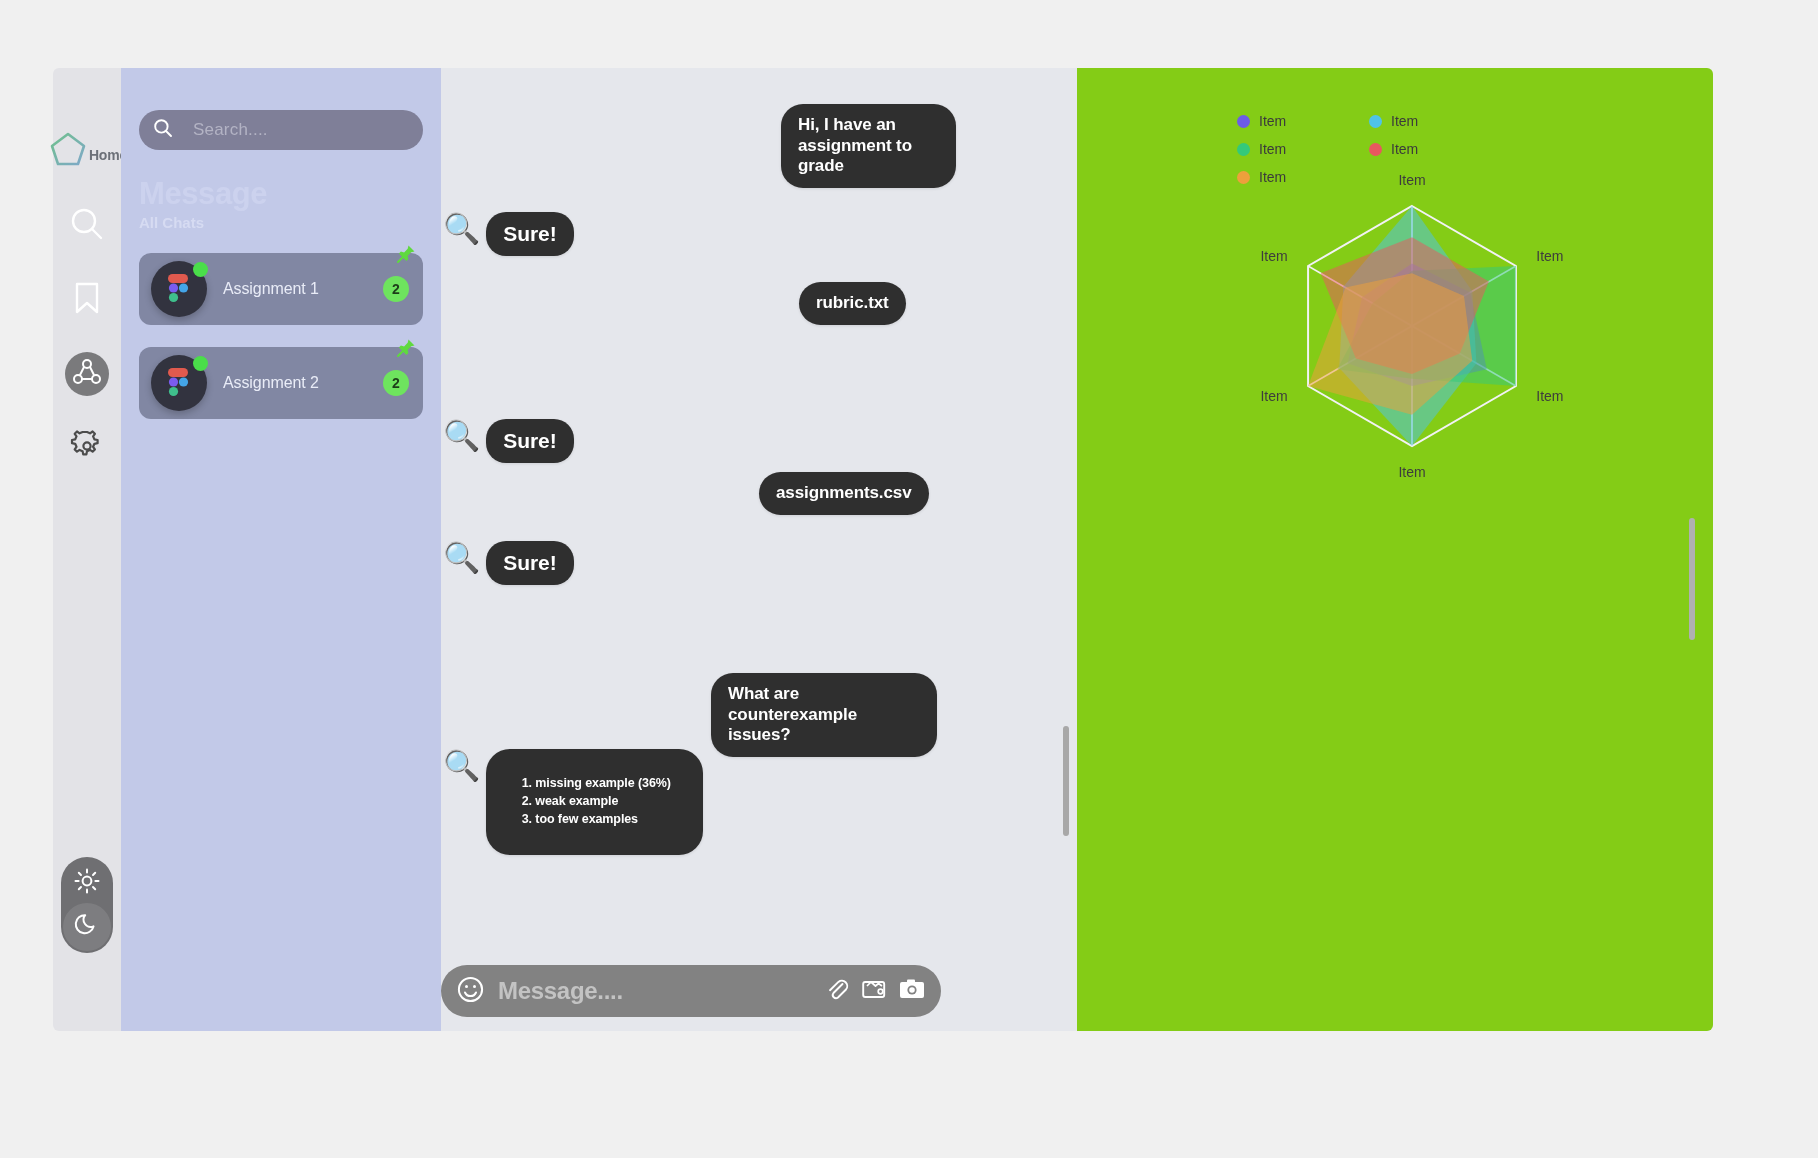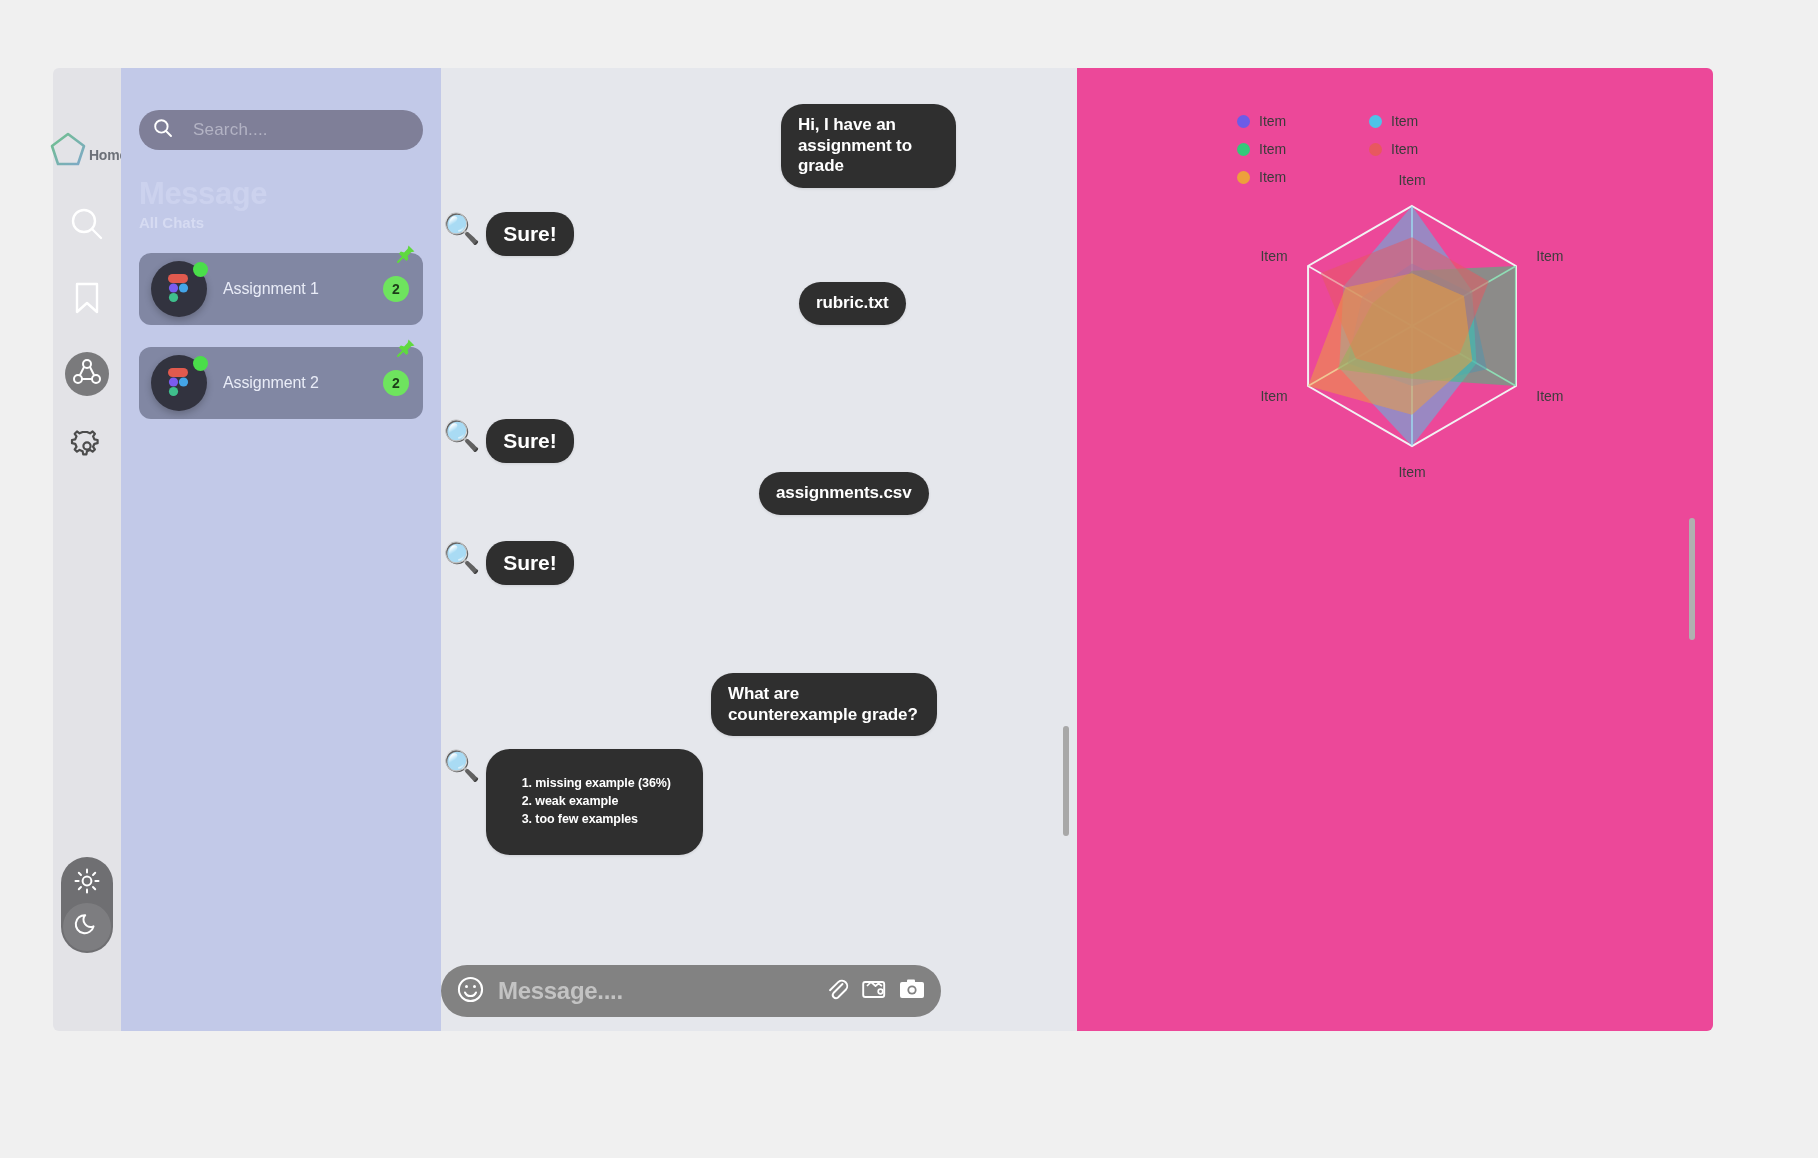--- a/index.html
+++ b/index.html
@@ -158,21 +158,21 @@
     border-radius: 26px; background: #828282;
     display: flex; align-items: center;
     padding: 0 16px; gap: 14px;
   }
   .input-ph { color: #c3c3c3; font-size: 24px; font-weight: 600; letter-spacing: -0.3px; flex: 1 1 auto; }
   .input-icons { display: flex; align-items: center; gap: 12px; }
 
   
   .rightpanel {
     flex: 1 1 auto; height: 963px;
-    background: #ec4899;
+    background: #84cc16;
     border-radius: 0 6px 6px 0;
     position: relative;
   }
   .legend-top {
     position: absolute; left: 160px; top: 45px;
     width: 330px;
     display: flex; flex-wrap: wrap;
     row-gap: 12px;
   }
   .lg-item { display: flex; align-items: center; gap: 9px; width: 132px; }
@@ -365,21 +365,21 @@
     <div class="msg-row" style="left:318px; top:404px;">
       <div class="bubble">assignments.csv</div>
     </div>
 
     <div class="msg-row" style="left:2px; top:473px;">
       <span class="avatar-emoji">🔍</span>
       <div class="bubble sm">Sure!</div>
     </div>
 
     <div class="msg-row" style="left:270px; top:605px; max-width:226px;">
-      <div class="bubble" style="max-width:226px;">What are counterexample grade?</div>
+      <div class="bubble" style="max-width:226px;">What are counterexample issues?</div>
     </div>
 
     <div class="msg-row" style="left:2px; top:681px;">
       <span class="avatar-emoji">🔍</span>
       <div class="bubble list">
         <ol>
           <li>missing example (36%)</li>
           <li>weak example</li>
           <li>too few examples</li>
         </ol>

